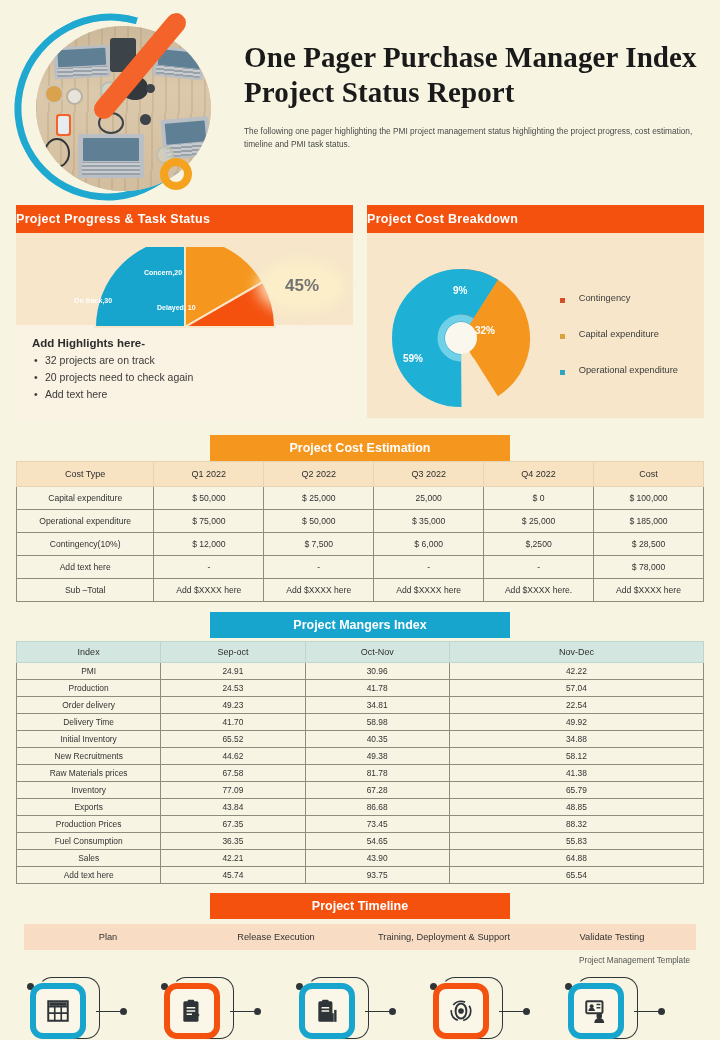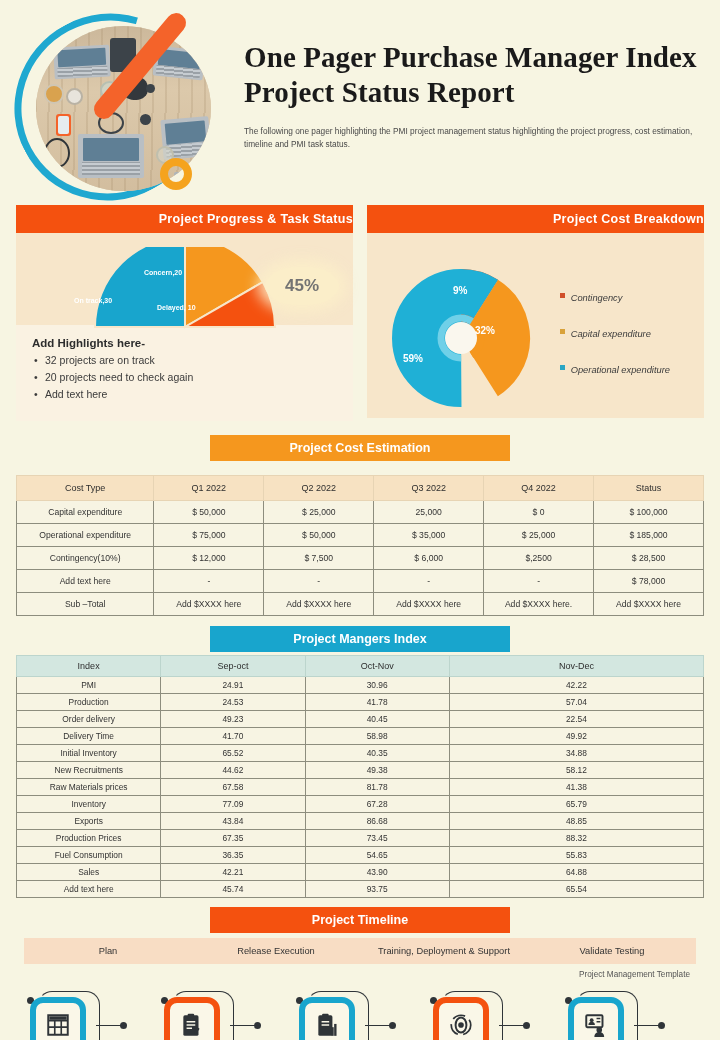--- a/index.html
+++ b/index.html
@@ -58,21 +58,21 @@
   .doc-title {
     font-family: "Liberation Serif", serif; font-weight: bold;
     font-size: 29px; line-height: 1.22; color: #1a1a1a; letter-spacing: .1px;
   }
   .doc-sub { margin-top: 14px; font-size: 8.3px; line-height: 1.55; color: #4a4a4a; }
 
   
   .panels { display: flex; gap: 14px; padding: 0 16px; }
   .panel { flex: 1; }
   .panel-head {
-    text-align: right; color: #fff; font-size: 12.5px; font-weight: bold;
+    text-align: left; color: #fff; font-size: 12.5px; font-weight: bold;
     padding: 7px 0; letter-spacing: .3px;
   }
   .ph-red { background: #f4510f; }
   .panel-body { background: #f7e6ca; padding: 10px 0 0; }
 
   
   .halfchart { position: relative; height: 82px; }
   .half-svg { position: absolute; left: 50%; top: 4px; transform: translateX(-50%); }
   .hc-label { position: absolute; color: #fff; font-size: 7px; font-weight: bold; white-space: nowrap; }
   .lbl-ontrack { left: 58px; top: 54px; }
@@ -97,21 +97,21 @@
 
   
   .donut-wrap { display: flex; height: 175px; padding: 6px 0 0; }
   .donut-box { width: 56%; position: relative; }
   .donut-svg { position: absolute; left: 50%; top: 4px; transform: translateX(-50%); }
   .dn-label { position: absolute; font-size: 10px; font-weight: bold; color: #fff; }
   .dn-9 { left: 86px; top: 36px; }
   .dn-32 { left: 108px; top: 76px; }
   .dn-59 { left: 36px; top: 104px; }
   .legend { width: 44%; display: flex; flex-direction: column; justify-content: center; gap: 26px; padding-left: 4px; }
-  .lg-item { display: flex; align-items: flex-start; gap: 6px; font-size: 9.3px; color: #3c3c3c; font-style: italic; }
+  .lg-item { display: flex; align-items: flex-end; gap: 14px; font-size: 9.3px; color: #3c3c3c; }
   .lg-sw { width: 5px; height: 5px; flex: 0 0 5px; }
 
   
   .sect-bar { text-align: center; color: #fff; font-size: 12.5px; font-weight: bold; padding: 6px 0; }
   .sb-orange { background: #f5971e; }
   .sb-blue { background: #18a5cd; }
   .sb-red { background: #f4510f; }
   .sect-title-row { display: flex; justify-content: center; }
   .sect-title-row > div { width: 300px; }
 
@@ -270,30 +270,30 @@
           </div>
         </div>
       </div>
     </div>
   </div>
 </div>
 
 <div class="sect-title-row" style="margin-top:14px;">
   <div class="sect-bar sb-orange">Project Cost Estimation</div>
 </div>
-<div class="tbl-wrap" style="margin-top:14px;">
+<div class="tbl-wrap" style="margin-top:0;">
   <table class="t-cost">
     <thead>
         <tr>
       <th style="width:20%">Cost Type</th>
       <th style="width:16%">Q1 2022</th>
       <th style="width:16%">Q2 2022</th>
       <th style="width:16%">Q3 2022</th>
       <th style="width:16%">Q4 2022</th>
-      <th style="width:16%">Status</th>
+      <th style="width:16%">Cost</th>
     </tr>
       </thead>
     <tbody>
       <tr>
         <td>Capital expenditure</td>
         <td>$ 50,000</td>
         <td>$ 25,000</td>
         <td>25,000</td>
         <td>$ 0</td>
         <td>$ 100,000</td>
@@ -356,21 +356,21 @@
         </tr>
         <tr>
           <td>Production</td>
           <td>24.53</td>
           <td>41.78</td>
           <td>57.04</td>
         </tr>
         <tr>
           <td>Order delivery</td>
           <td>49.23</td>
-          <td>40.45</td>
+          <td>34.81</td>
           <td>22.54</td>
         </tr>
         <tr>
           <td>Delivery Time</td>
           <td>41.70</td>
           <td>58.98</td>
           <td>49.92</td>
         </tr>
         <tr>
           <td>Initial Inventory</td>

